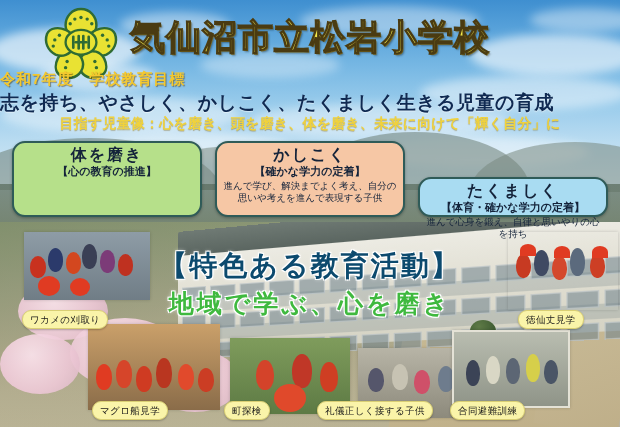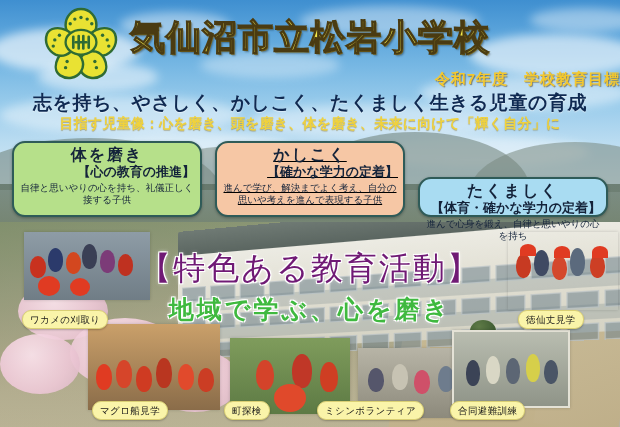--- a/index.html
+++ b/index.html
@@ -203,32 +203,31 @@
     text-shadow:
       1px 1px 0 #7a6a22,
       2px 2px 2px rgba(0,0,0,.35);
     font-family: "DejaVu Sans", "Liberation Sans", sans-serif;
   }
 
   .subtitle1 {
     position: absolute;
     left: 0; top: 70px;
     width: 620px;
-    text-align: right;
+    text-align: left;
     font-size: 15px;
     font-weight: bold;
     color: #f4c82e;
     text-shadow: 1px 1px 1px rgba(60,40,0,.5);
     letter-spacing: 1px;
   }
   .subtitle2 {
     position: absolute;
     left: 0; top: 90px;
     width: 620px;
-    text-align: center;
     font-size: 19px;
     font-weight: bold;
     color: #102a52;
     text-shadow: 0 1px 1px rgba(255,255,255,.5);
     letter-spacing: .5px;
   }
   .subtitle3 {
     position: absolute;
     left: 0; top: 115px;
     width: 620px;
@@ -258,45 +257,44 @@
     box-shadow: 0 1px 3px rgba(0,0,0,.3);
   }
   .gbox .gtitle {
     font-size: 16px;
     font-weight: bold;
     color: #14233a;
     letter-spacing: 2px;
     line-height: 1.15;
   }
   .gbox .gsub {
-    font-size: 13px;
+    font-size: 11px;
     font-weight: bold;
     color: #14233a;
     line-height: 1.3;
-    text-align: right;
   }
   .gbox .gdesc {
     font-size: 9.5px;
     color: #14233a;
     line-height: 1.25;
     margin-top: 1px;
   }
 
   
   .feature {
     position: absolute;
     left: 0; top: 247px;
     width: 620px;
     text-align: center;
     pointer-events: none;
   }
   .feature .f1 {
-    font-size: 32px;
-    font-weight: normal;
-    color: #701a75;
+    font-size: 28px;
+    font-weight: bold;
+    color: #0c4a6e;
     letter-spacing: 2px;
     text-shadow:
       -1px -1px 0 #ffffff,  1px -1px 0 #ffffff,
       -1px  1px 0 #ffffff,  1px  1px 0 #ffffff,
        0 0 4px rgba(255,255,255,.9);
     font-family: "DejaVu Sans", "Liberation Sans", sans-serif;
   }
   .feature .f2 {
     margin-top: 2px;
     font-size: 25px;
@@ -515,39 +513,38 @@
 
   <div class="title">気仙沼市立松岩小学校</div>
   <div class="subtitle1">令和7年度　学校教育目標</div>
   <div class="subtitle2">志を持ち、やさしく、かしこく、たくましく生きる児童の育成</div>
   <div class="subtitle3">目指す児童像：心を磨き、頭を磨き、体を磨き、未来に向けて「輝く自分」に</div>
 
   <div class="boxes">
     <div class="gbox" style="background:#b6e08a;">
       <div class="gtitle">体を磨き</div>
       <div class="gsub">【心の教育の推進】</div>
-      <div class="gdesc">自律と思いやりの心を持ち、礼儀正しく接する子供</div>
-    </div>
-    <div class="gbox" style="background:#f6c7a5;text-decoration:underline;">
+    </div>
+    <div class="gbox" style="background:#f6c7a5;">
       <div class="gtitle">かしこく</div>
       <div class="gsub">【確かな学力の定着】</div>
       <div class="gdesc">進んで学び、解決までよく考え、自分の思いや考えを進んで表現する子供</div>
     </div>
     <div class="gbox" style="background:#a9dcf2;margin-top:36px;">
       <div class="gtitle">たくましく</div>
       <div class="gsub">【体育・確かな学力の定着】</div>
       <div class="gdesc">進んで心身を鍛え、自律と思いやりの心を持ち</div>
     </div>
   </div>
 
   <div class="feature">
     <div class="f1">【特色ある教育活動】</div>
     <div class="f2">地域で学ぶ、心を磨き</div>
   </div>
 
   <div class="cap" style="left:22px;  top:310px;">ワカメの刈取り</div>
   <div class="cap" style="left:518px; top:310px;">徳仙丈見学</div>
   <div class="cap" style="left:92px;  top:401px;">マグロ船見学</div>
   <div class="cap" style="left:224px; top:401px;">町探検</div>
-  <div class="cap" style="left:317px; top:401px;">ミシンボランティア</div>
+  <div class="cap" style="left:317px; top:401px;">礼儀正しく接する子供</div>
   <div class="cap" style="left:450px; top:401px;">合同避難訓練</div>
 
 </div>
 
 </body></html>

